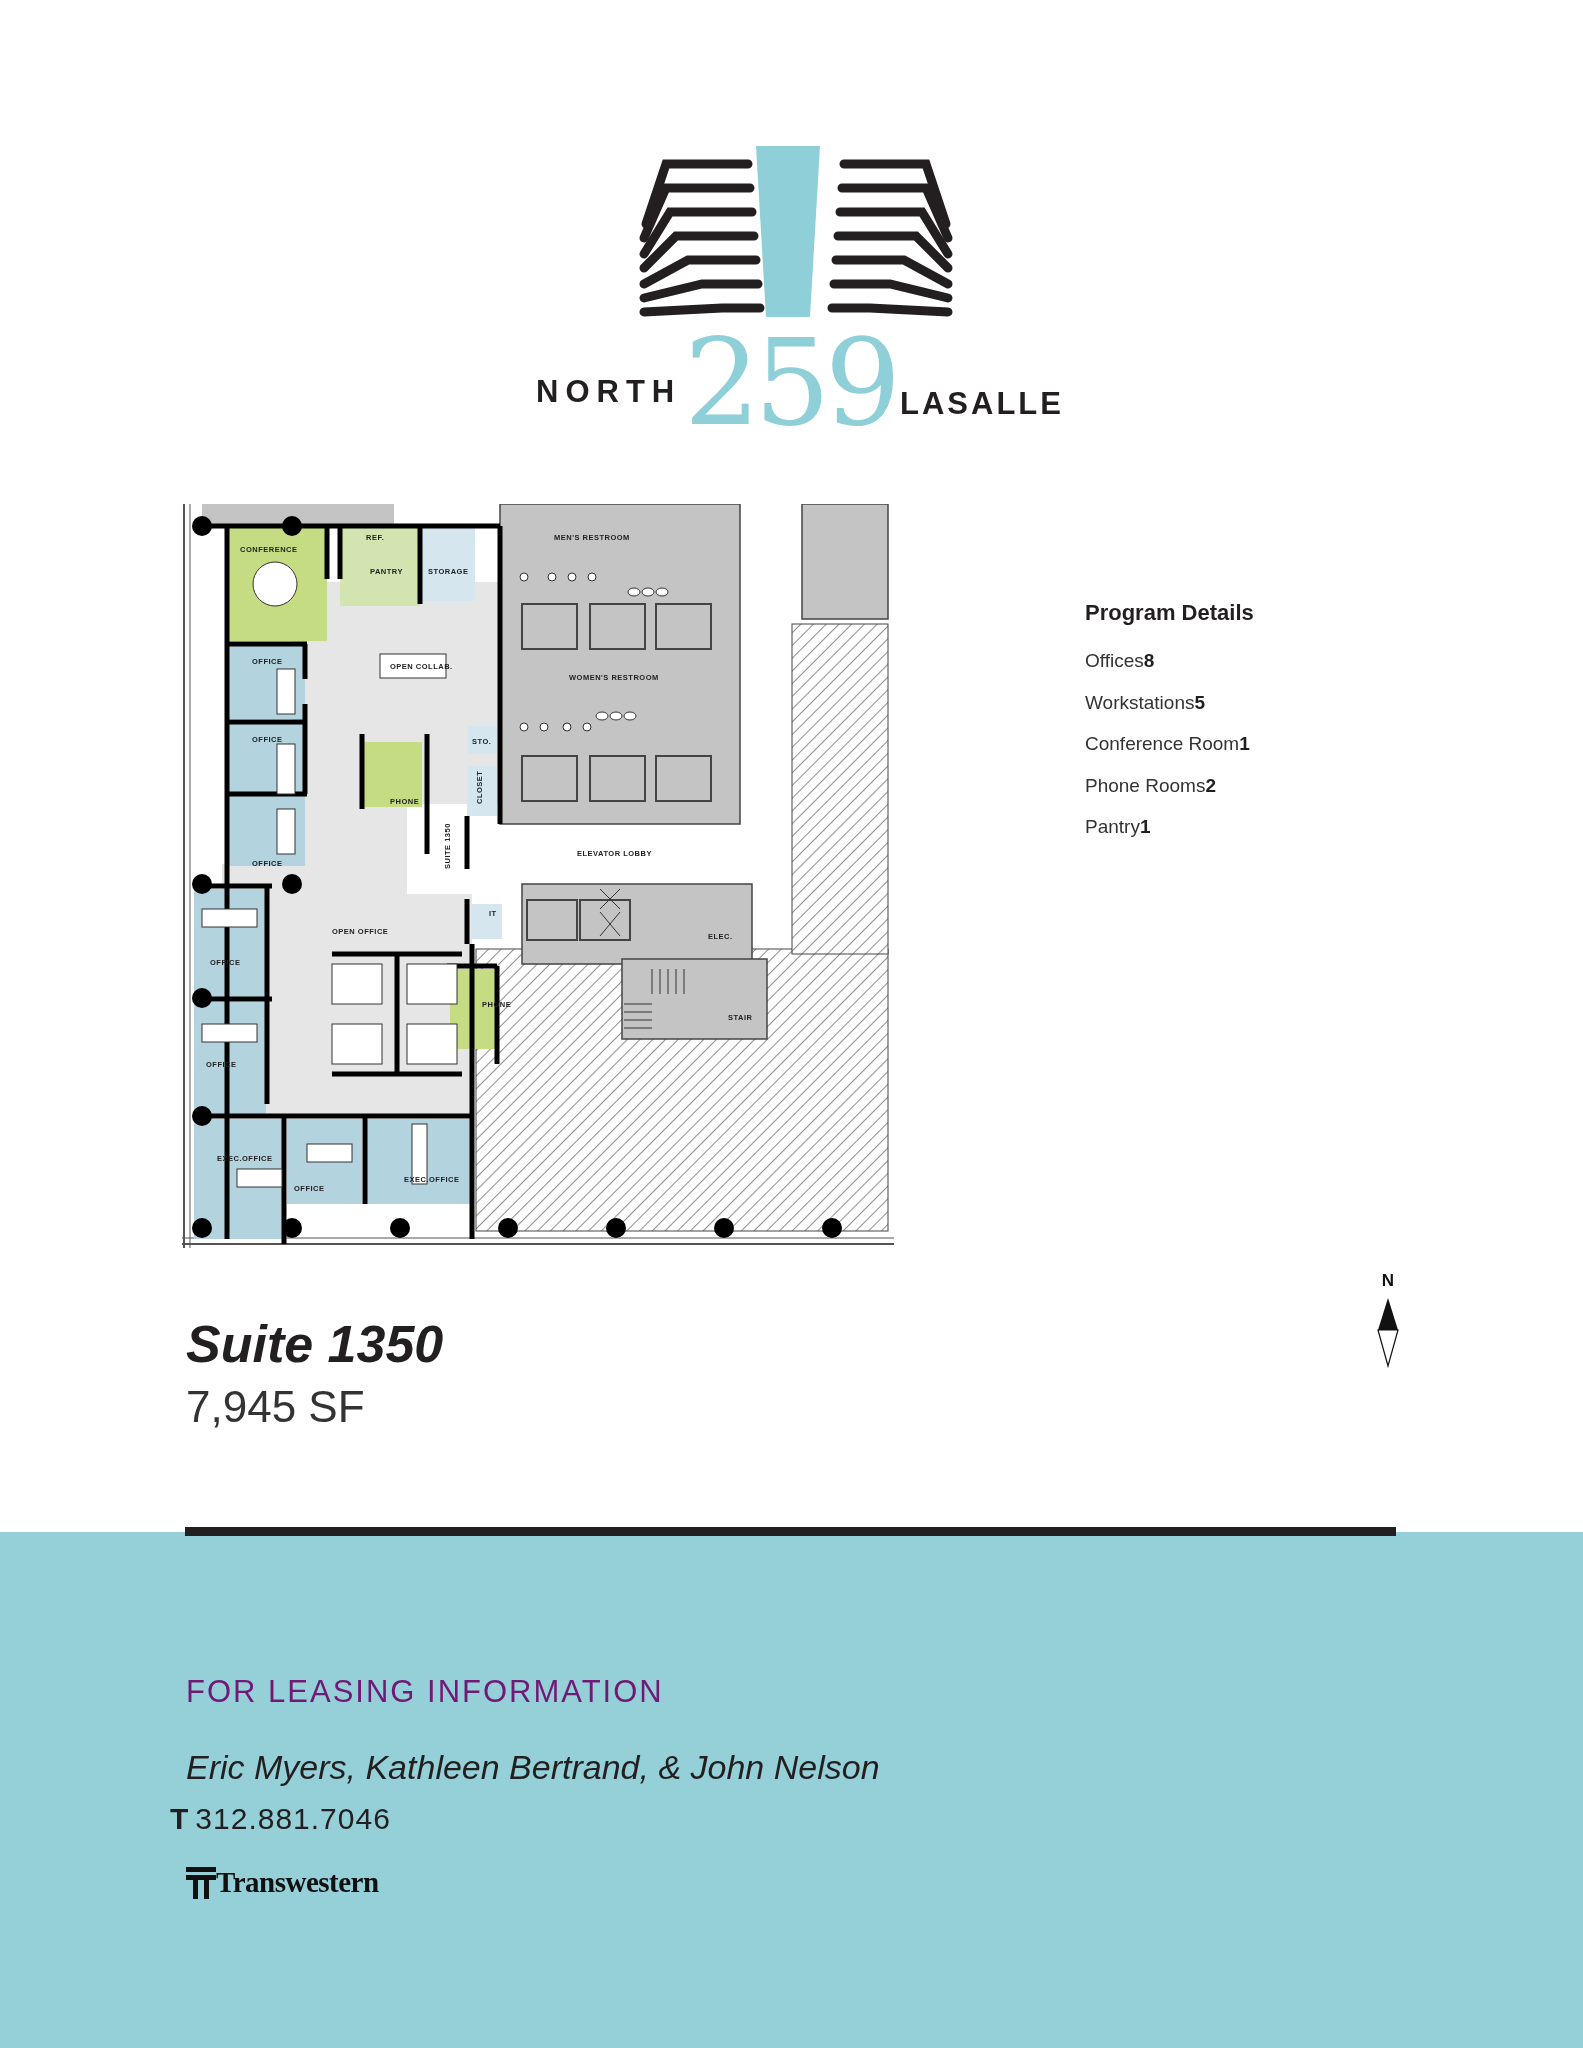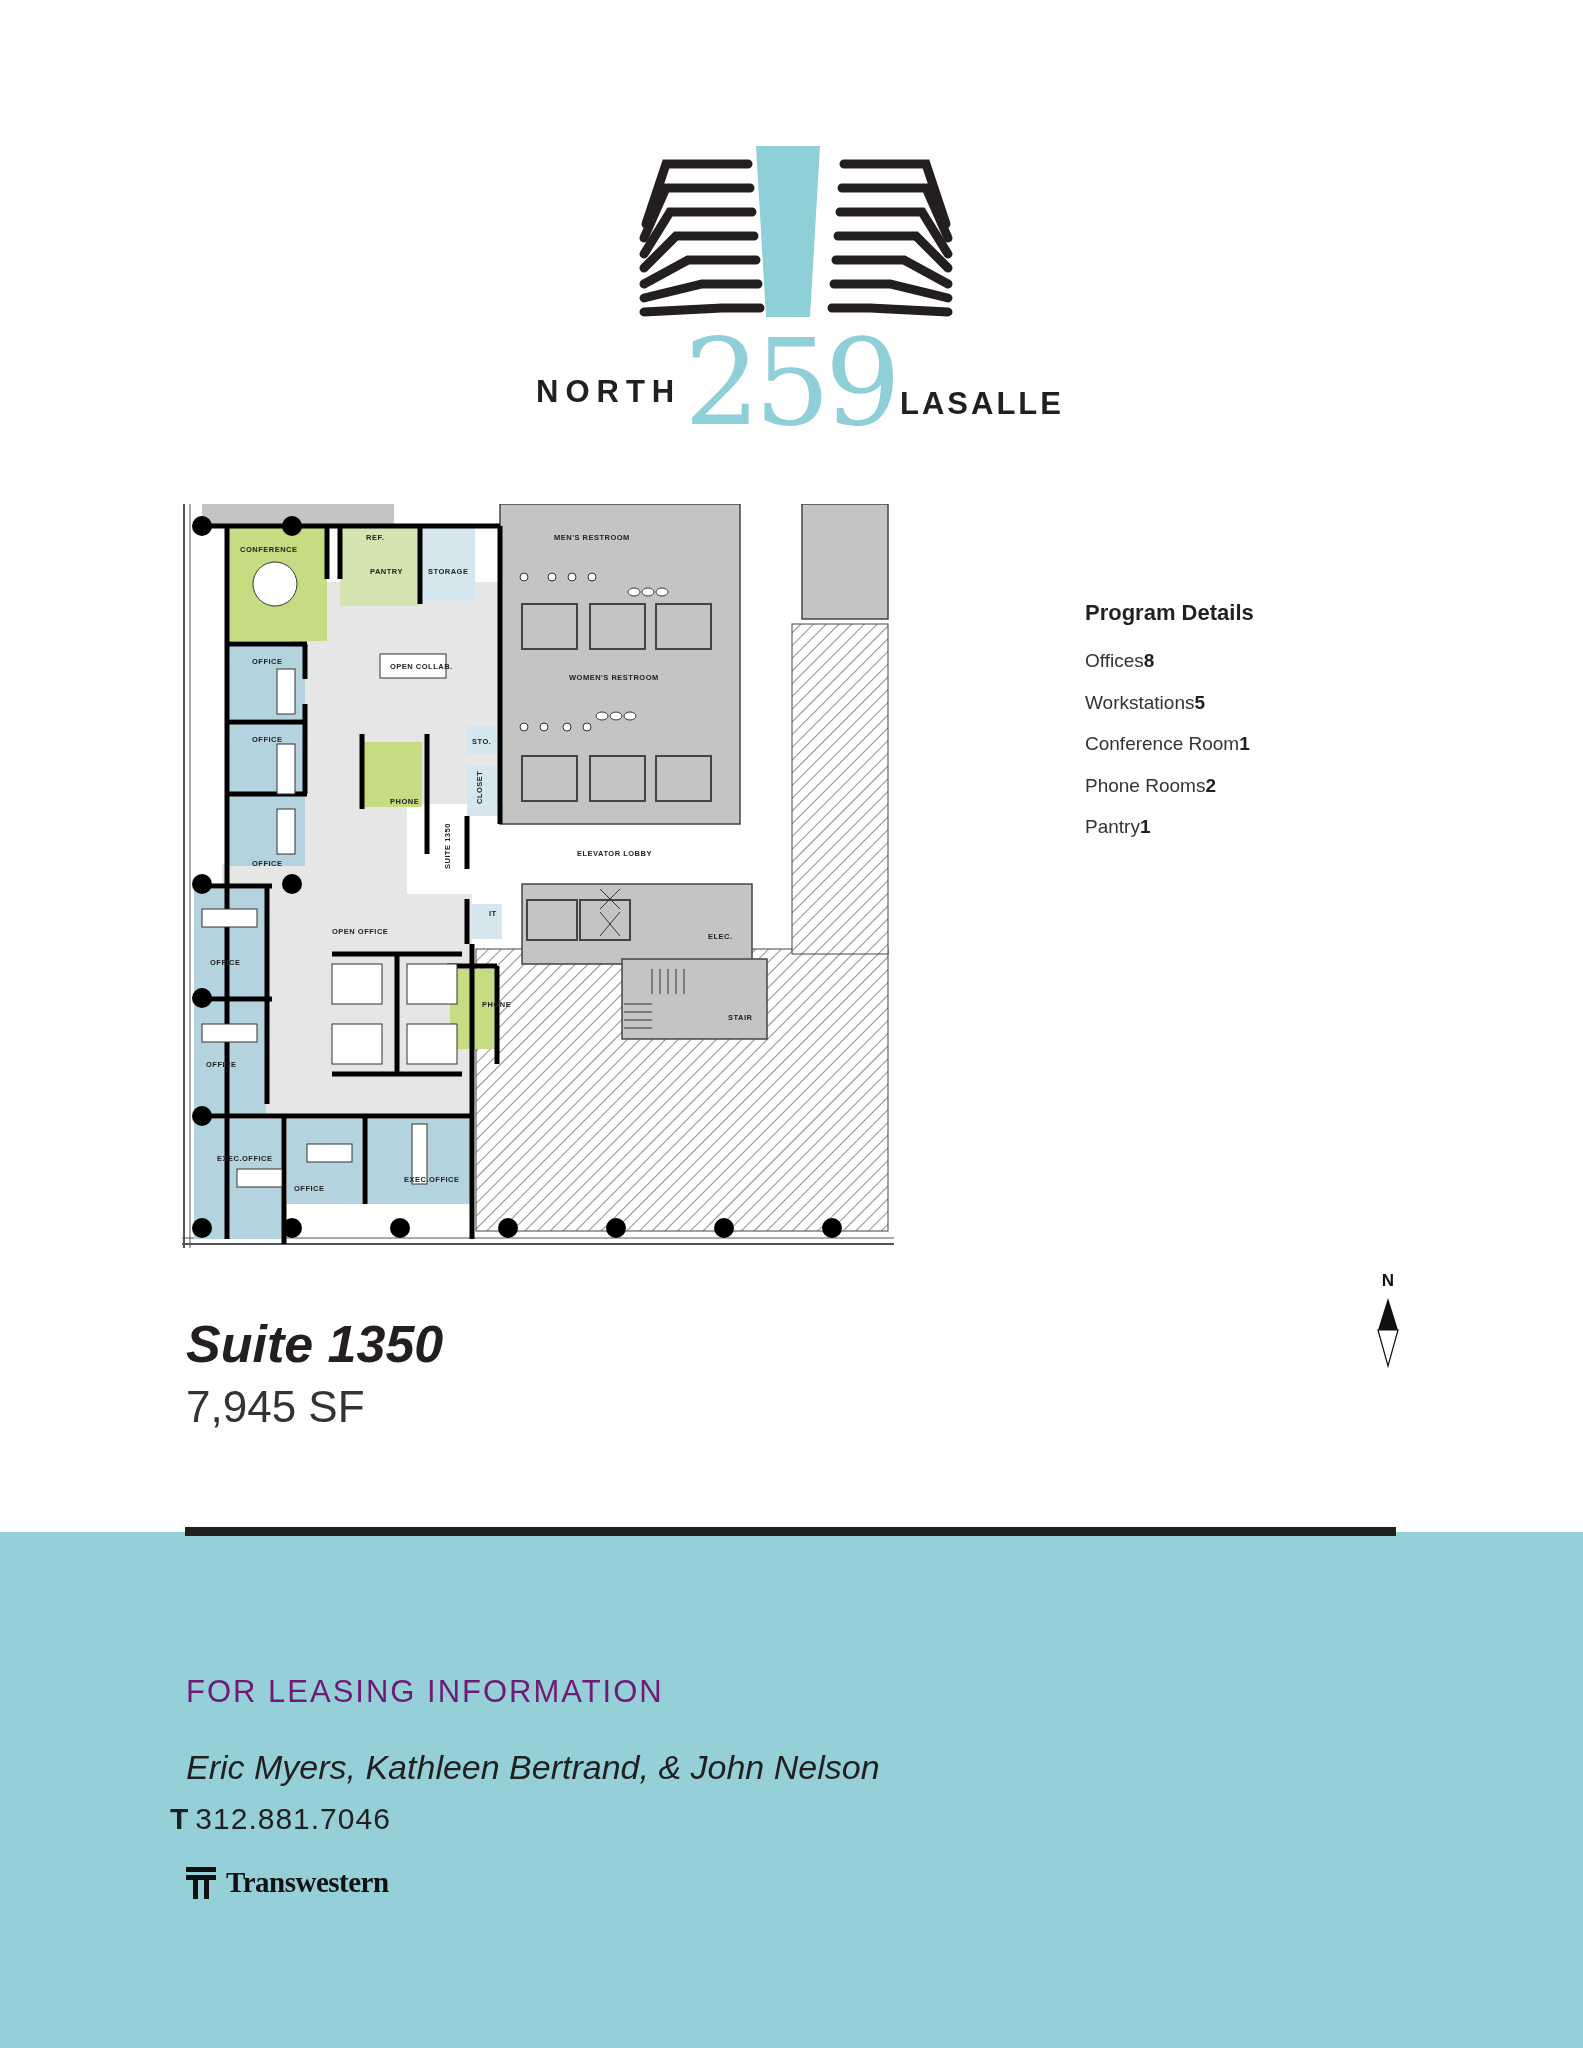--- a/index.html
+++ b/index.html
@@ -31,21 +31,21 @@
   .suite-area { left:186px; top:1382px; font-size:44px; color:#333; }
 
   
   .band { left:0; top:1532px; width:1583px; height:516px; background:#95d0d8; }
   .rule { left:185px; top:1527px; width:1211px; height:9px; background:#231f20; }
   .lease-head { left:186px; top:1674px; font-size:31px; letter-spacing:2px; color:#701a75; }
   .agents { left:186px; top:1748px; font-size:34px; font-weight:normal; font-style:italic; color:#231f20; }
   .phone { left:170px; top:1802px; font-size:30px; color:#231f20; letter-spacing:1px; }
   .phone b { font-weight:bold; margin-right:6px; }
   .tw-logo { left:186px; top:1866px; display:flex; align-items:center; }
-  .tw-name { font-family:"Liberation Serif", "DejaVu Serif", serif; font-size:29px; font-weight:bold; color:#111; margin-left:10px; letter-spacing:-0.5px; }
+  .tw-name { font-family:"Liberation Serif", "DejaVu Serif", serif; font-size:29px; font-weight:bold; color:#111; letter-spacing:-0.5px; }
 </style>
 </head>
 <body>
 
 <svg id="logo" class="abs" viewBox="0 0 320 180">
 
   <polygon points="120,0 184,0 174,171 130,171" fill="#8ecfd8"></polygon>
 
   <g fill="none" stroke="#231f20" stroke-width="9" stroke-linecap="round">
     <polyline points="10,78 30,18 112,18"></polyline>

